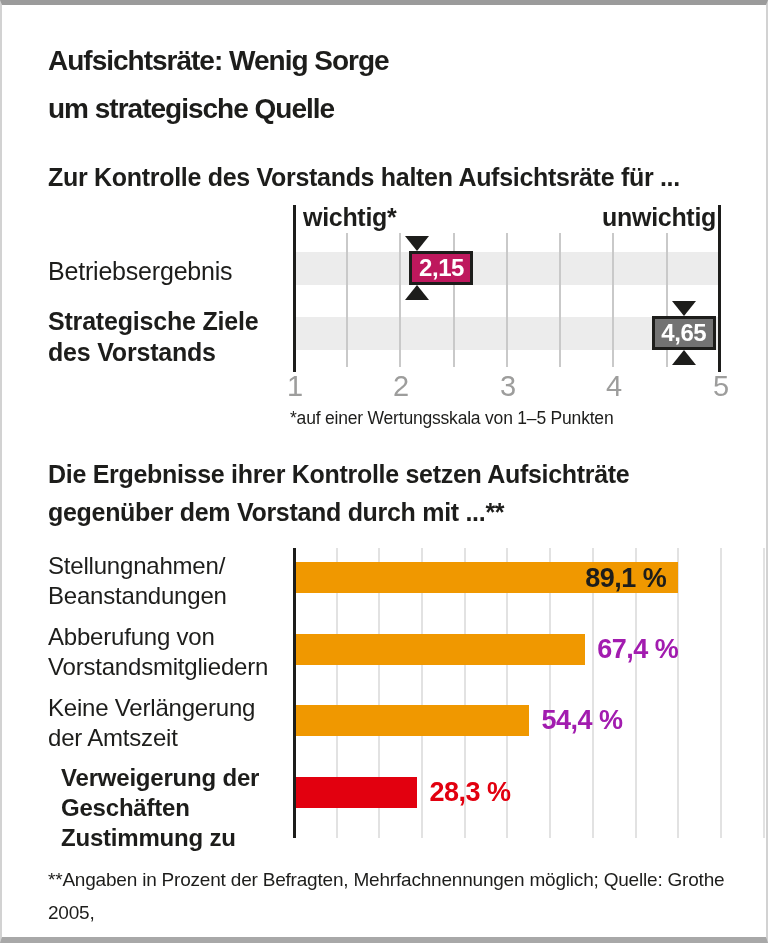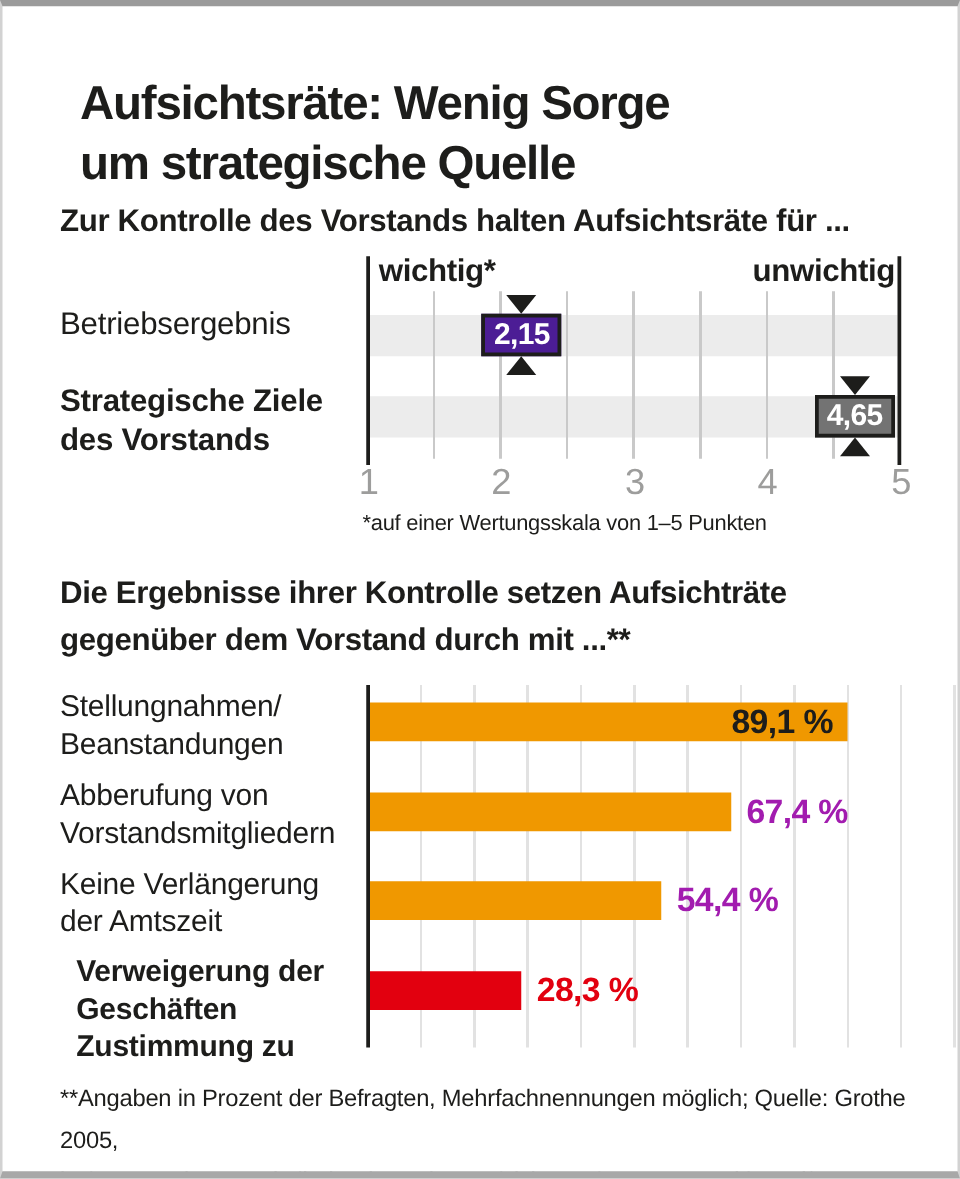--- a/index.html
+++ b/index.html
@@ -4,56 +4,56 @@
 <style>
   * { margin:0; padding:0; box-sizing:border-box; }
   html,body { background:#fff; }
   body { font-family:"Liberation Sans","DejaVu Sans",sans-serif; color:#1d1d1b; }
   .poster {
     position:relative; width:768px; height:943px; background:#fff; overflow:hidden;
     border-top:5px solid #9b9b9b; border-bottom:6px solid #a8a8a8;
     border-left:2px solid #d2d2d2; border-right:2px solid #d2d2d2;
   }
   
-  .main-title { position:absolute; left:46px; top:54px; font-size:38px; font-weight:700;
-    line-height:48px; letter-spacing:-1px;margin-left:16px; }
+  .main-title { position:absolute; left:46px; top:32px; font-size:28px; font-weight:700;
+    line-height:48px; letter-spacing:-1px; }
   .sub-title { position:absolute; left:46px; font-size:25px; font-weight:700;
     line-height:38px; letter-spacing:-0.3px; }
   .sub1 { top:153px; }
   .sub2 { top:450px; }
   .tline { display:block; }
 
   
   .chart1 { position:absolute; left:0; top:195px; width:768px; height:245px; }
   .c1-head { position:absolute; top:3px; font-size:25px; font-weight:700; letter-spacing:-0.3px; }
   .c1-head-left { left:301px; }
   .c1-head-right { right:54px; }
   .c1-axisline { position:absolute; top:5px; width:3px; height:167px; background:#1d1d1b; }
   .c1-axis-left { left:291px; }
   .c1-axis-right { left:716px; }
   .c1-band { position:absolute; left:294px; width:422px; height:33px; background:#ececec; }
   .c1-band1 { top:52px; }
   .c1-band2 { top:117px; }
   .c1-grid { position:absolute; left:293px; top:33px; width:424px; height:134px;
     background:repeating-linear-gradient(to right, transparent 0 51.25px, #c9c9c9 51.25px 53.25px); }
   .c1-label { position:absolute; left:46px; font-size:25px; line-height:31px; letter-spacing:-0.2px; }
-  .c1-label1 { top:44px; }
+  .c1-label1 { top:56px; }
   .c1-label2 { top:106px; font-weight:700; }
   .c1-plot { position:absolute; left:293px; top:0; width:426px; height:245px; }
   .marker { position:absolute; width:64px; transform:translateX(-50%); }
   .marker1 { top:36px; }
   .marker2 { top:101px; }
   .tri { width:0; height:0; margin:0 auto;
     border-left:12px solid transparent; border-right:12px solid transparent; }
   .tri-down { border-top:15px solid #1d1d1b; }
   .tri-up { border-bottom:15px solid #1d1d1b; }
   .mbox { width:64px; height:34px; border:3px solid #1d1d1b; display:flex;
     align-items:center; justify-content:center; color:#fff; font-size:24px; font-weight:700;
     letter-spacing:-0.5px; }
-  .mbox-orange { background:#4c1d95; }
+  .mbox-orange { background:#be185d;margin-left:24px; }
   .mbox-red { background:#737373; }
   .c1-tick { position:absolute; top:170px; transform:translateX(-50%); color:#9d9d9c;
     font-size:29px; }
   .tick1 { left:293px; } .tick2 { left:399px; } .tick3 { left:506px; }
   .tick4 { left:612px; } .tick5 { left:719px; }
   .c1-footnote { position:absolute; left:288px; top:208px; font-size:17.5px; letter-spacing:-0.2px; }
 
   
   .chart2 { position:absolute; left:0; top:540px; width:768px; height:300px; }
   .c2-grid { position:absolute; left:293px; top:3px; width:471px; height:290px;

